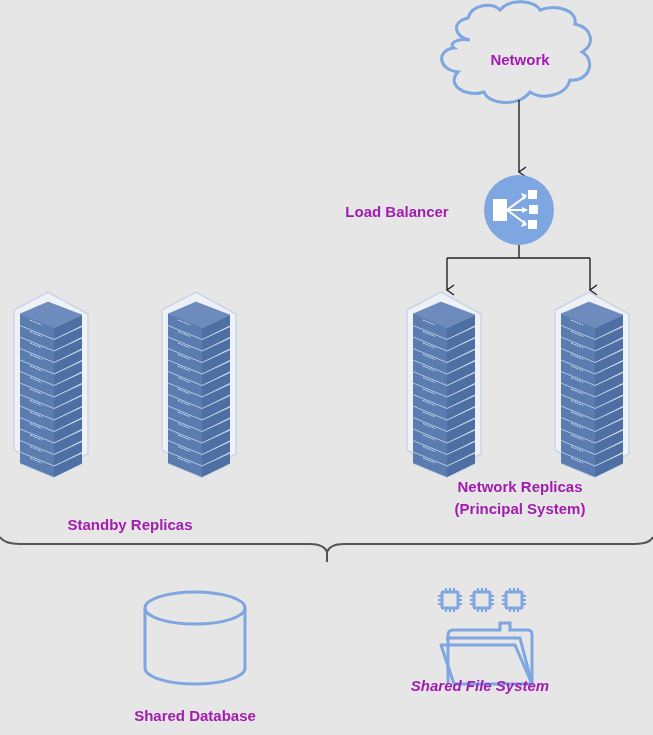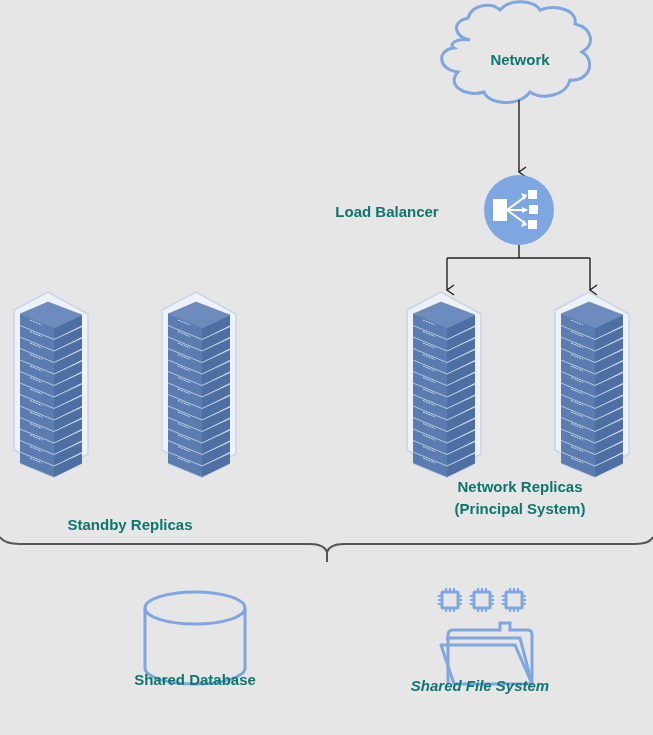--- a/index.html
+++ b/index.html
@@ -1,21 +1,21 @@
 <!DOCTYPE html>
 <html><head>
   <meta charset="utf-8">
   <style>
     html, body { margin: 0; padding: 0; }
     body {
       width: 653px; height: 735px; background: #e6e6e6; position: relative; overflow: hidden;
       font-family: "Liberation Sans", "DejaVu Sans", sans-serif;
     }
     .lbl {
-      position: absolute; font-size: 15px; font-weight: bold; color: #0f766e;
+      position: absolute; font-size: 15px; font-weight: bold; color: #a21caf;
       text-align: center; line-height: 20px; white-space: nowrap;
     }
     svg.canvas { position: absolute; left: 0; top: 0; }
   </style>
 </head>
 <body>
 
 <svg class="canvas" width="653" height="735" viewBox="0 0 653 735">
   <defs>
     <marker id="arrow" markerWidth="12" markerHeight="12" refX="6" refY="10" orient="auto" markerUnits="userSpaceOnUse">
@@ -488,18 +488,18 @@
           <line x1="522" y1="604" x2="526" y2="604" stroke-width="2"></line>
         </g>
       </g>
     <path d="M448,684 L448,635 Q448,630 453,630 L500,630 L500,623 L510,623 L510,630 L528,630 Q532,630 532,635 L532,684"></path>
     <path d="M441,645 L515,645 L532,684 L454,684 Z" stroke-linejoin="round"></path>
     <path d="M446,638 L520,638 L532,684"></path>
   </g>
 </svg>
 
 <div class="lbl" style="left:470px; top:50px; width:100px;">Network</div>
-<div class="lbl" style="left:302px; top:202px; width:170px;">Load Balancer</div>
+<div class="lbl" style="left:312px; top:202px; width:170px;">Load Balancer</div>
 <div class="lbl" style="left:20px; top:487px; width:220px;margin-top:28px;">Standby Replicas</div>
 <div class="lbl" style="left:420px; top:477px; width:200px;">Network Replicas</div>
 <div class="lbl" style="left:420px; top:499px; width:200px;">(Principal System)</div>
-<div class="lbl" style="left:95px; top:670px; width:200px;">Shared Database</div>
+<div class="lbl" style="left:95px; top:706px; width:200px;">Shared Database</div>
 <div class="lbl" style="left:380px; top:676px; width:200px;font-style:italic;">Shared File System</div>
 
 </body></html>

